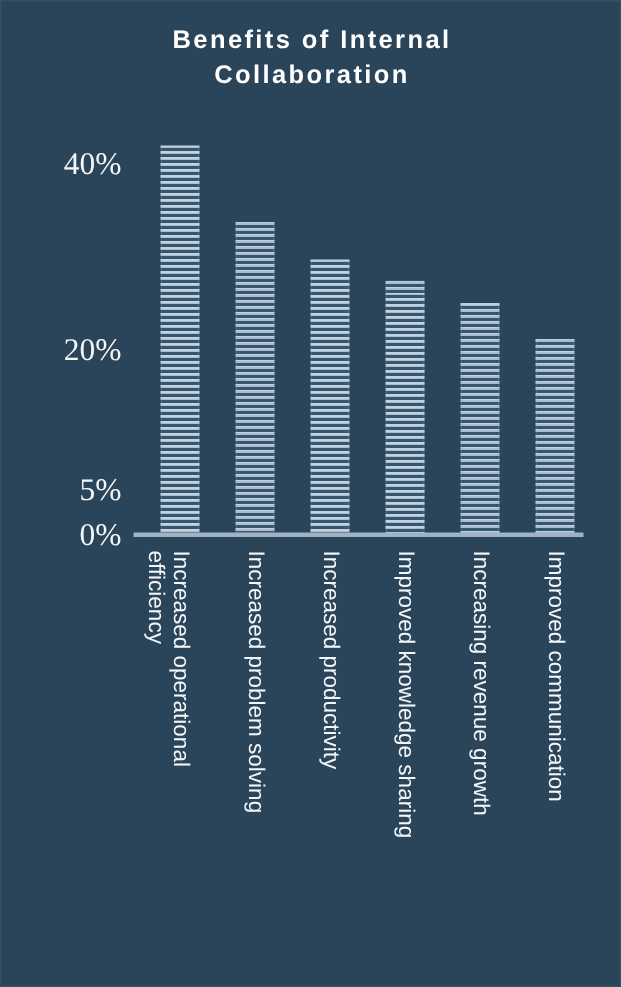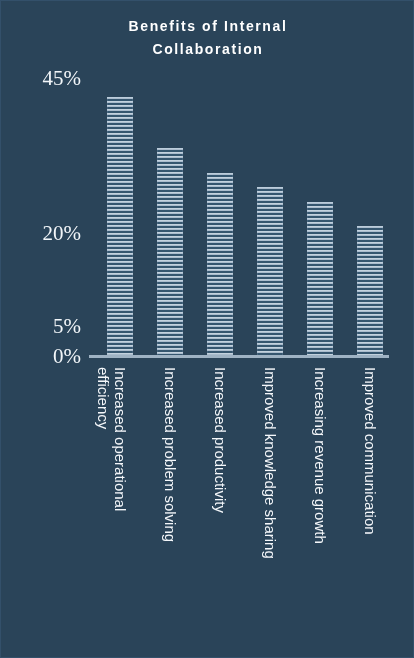--- a/index.html
+++ b/index.html
@@ -26,21 +26,21 @@
   
   #chart-title {
     position: absolute;
     left: 0;
     top: 14px;
     width: 414px;
     text-align: center;
     color: #ffffff;
     font-family: "Liberation Sans", sans-serif;
     font-weight: bold;
-    font-size: 14px;
+    font-size: 17px;
     line-height: 23px;
     letter-spacing: 1.6px;
     white-space: pre-line;
   }
 
   
   
   #plot-area {
     position: absolute;
     left: 0;
@@ -106,21 +106,21 @@
 </head>
 <body>
 
 <div id="chart-root">
 
   <div id="chart-title">Benefits of Internal
 Collaboration</div>
 
   <div id="plot-area">
 
-    <div class="ytick" style="top:67px">45%</div>
+    <div class="ytick" style="top:98px">40%</div>
     <div class="ytick" style="top:222px">20%</div>
     <div class="ytick" style="top:315px">5%</div>
     <div class="ytick" style="top:345px">0%</div>
 
     <div class="bar" style="left: 106px; top: 95.5333px; height: 259.467px;"></div>
     <div class="bar" style="left: 156px; top: 147.427px; height: 207.573px;"></div>
     <div class="bar" style="left: 206px; top: 172.138px; height: 182.862px;"></div>
     <div class="bar" style="left: 256px; top: 186.347px; height: 168.653px;"></div>
     <div class="bar" style="left: 306px; top: 200.556px; height: 154.444px;"></div>
     <div class="bar" style="left: 356px; top: 225.267px; height: 129.733px;"></div>

